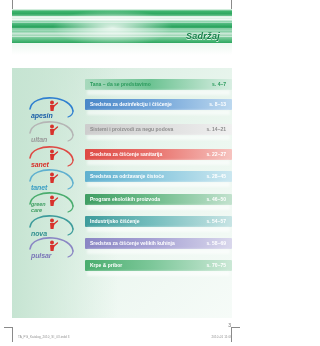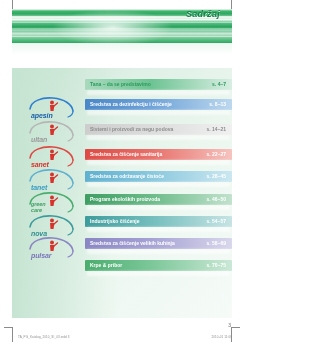--- a/index.html
+++ b/index.html
@@ -66,21 +66,21 @@
     position: absolute;
     left: 18%;
     top: 0;
     width: 55%;
     height: 100%;
     background: radial-gradient(ellipse at 50% 55%, rgba(255,255,255,0.85) 0%, rgba(255,255,255,0.0) 70%);
   }
   .banner-title {
     position: absolute;
     right: 12px;
-    top: 0;
+    top: 22px;
     font-size: 9px;
     font-weight: bold;
     font-style: italic;
     color: #17804a;
     letter-spacing: 0.3px;
     text-shadow: 0 1px 0 rgba(255,255,255,0.8);
   }
   .banner-fade {
     position: absolute;
     left: 12px;

